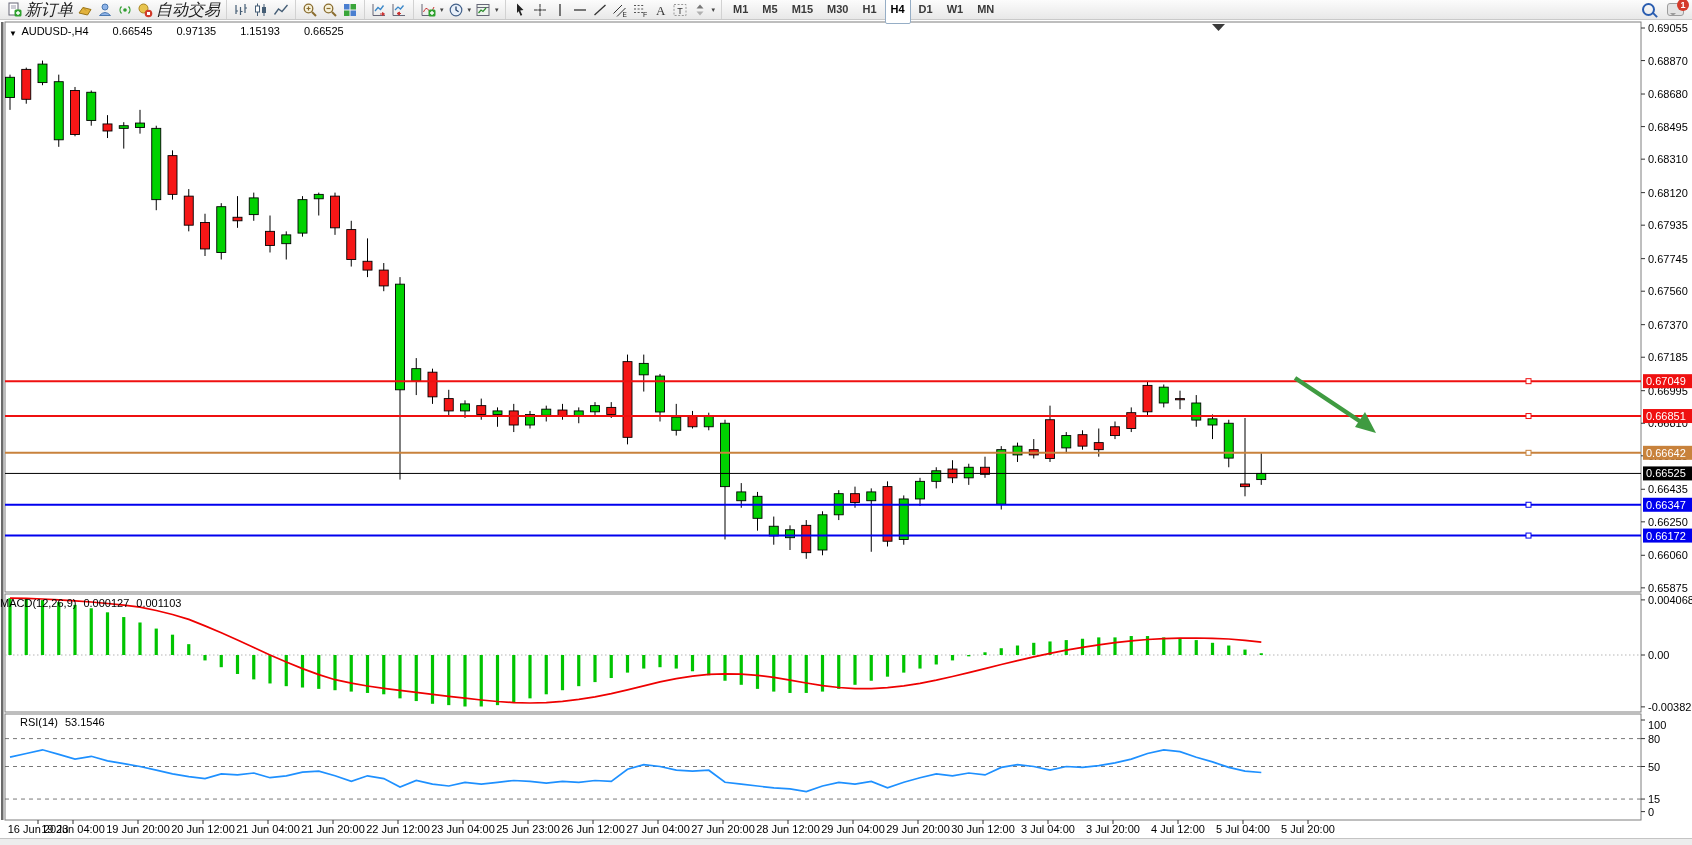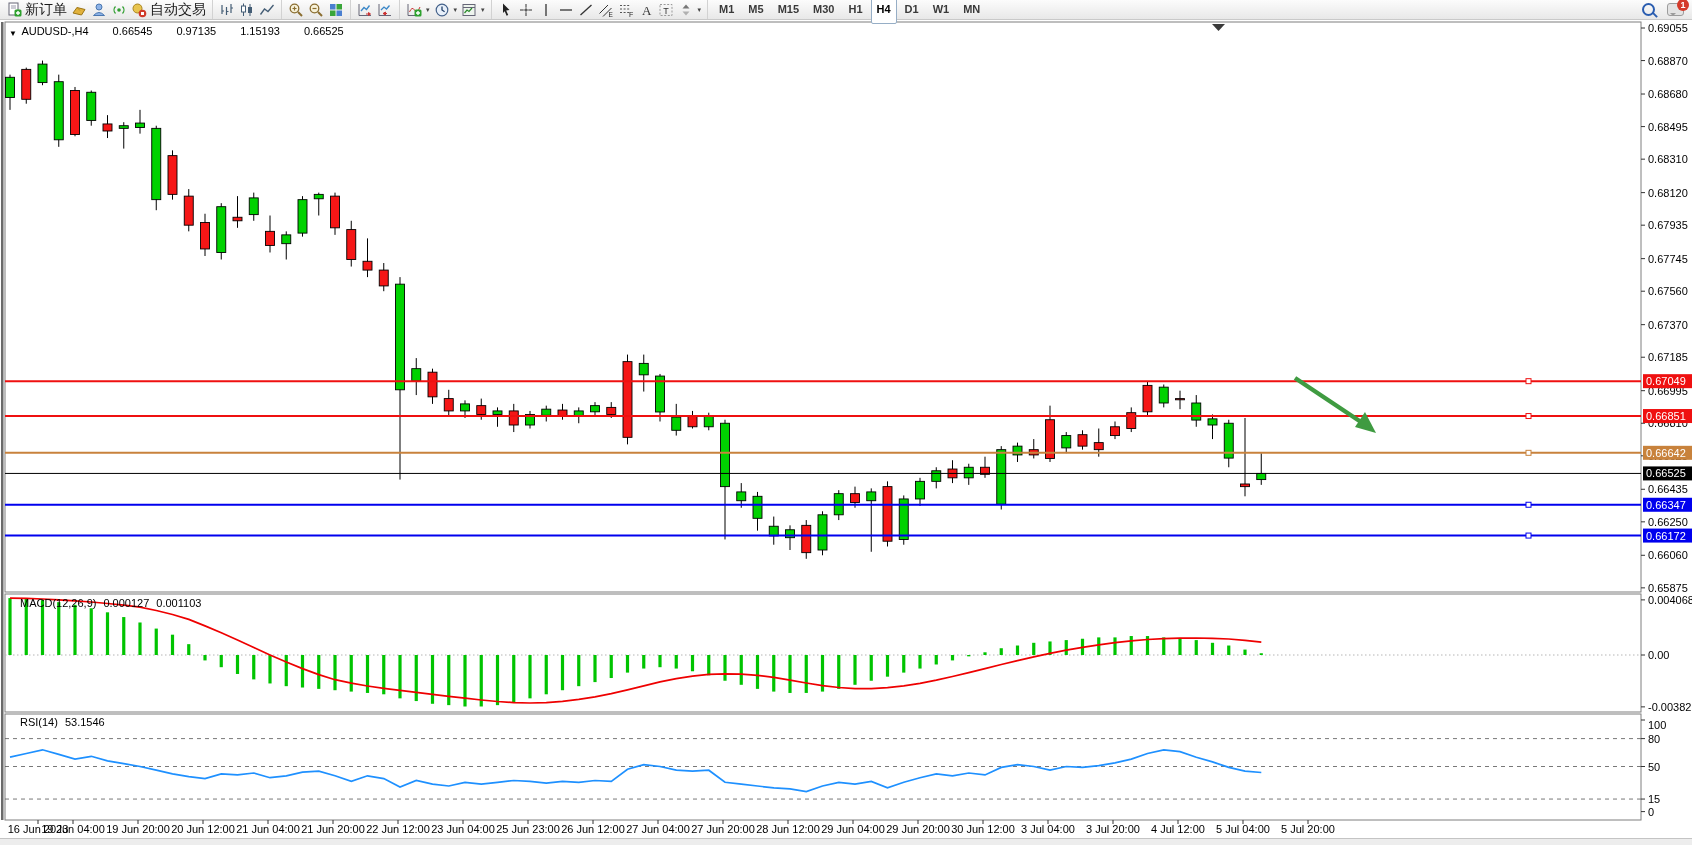--- a/index.html
+++ b/index.html
@@ -6,39 +6,39 @@
   #app{position:relative;width:1692px;height:845px;overflow:hidden;background:#fff;
        font-family:"Liberation Sans",sans-serif;-webkit-font-smoothing:antialiased;}
   
   #toolbar{position:absolute;top:0;left:0;width:1692px;height:19px;z-index:6;
            display:flex;align-items:center;background:linear-gradient(#fcfcfc,#e8e8e8);
            border-bottom:1px solid #c9c9c9;}
   .tb-group{display:flex;align-items:center;height:19px;padding:0 4px;position:relative;}
   .tb-group + .tb-group{border-left:1px solid #d2d2d2;}
   .tb-btn{display:flex;align-items:center;gap:3px;padding:0 2px;height:17px;cursor:default;border-radius:2px;}
   .tb-btn svg{display:block;}
-  .tb-label{font-size:14px;color:#1a1a1a;white-space:nowrap;line-height:17px;}
+  .tb-label{font-size:16px;color:#1a1a1a;white-space:nowrap;line-height:17px;font-style:italic;}
   .caret{font-size:7px;color:#444;margin-left:1px;}
   .tf-btn{font-size:11px;font-weight:bold;color:#3a3a3a;padding:7px 5px;margin:0 1px;
           border:1px solid transparent;border-radius:2px;line-height:13px;}
   .tf-btn.active{background:#ffffff;border:1px solid #96aec6;color:#000;}
   #win-icons{position:absolute;right:8px;top:0;height:19px;display:flex;align-items:center;gap:12px;z-index:7;}
   #search-glass{width:9px;height:9px;border:2px solid #2a5db0;border-radius:50%;position:relative;}
   #search-glass::after{content:"";position:absolute;width:6px;height:2px;background:#2a5db0;
       transform:rotate(45deg);left:8px;top:9px;}
   #chat-bubble{width:15px;height:11px;background:#e3e3e3;border:1px solid #9c9c9c;border-radius:3px;position:relative;}
   #chat-bubble::after{content:"";position:absolute;left:2px;bottom:-4px;border:3px solid transparent;border-top-color:#9c9c9c;}
   #chat-badge{position:absolute;right:-6px;top:-5px;width:12px;height:12px;border-radius:50%;
       background:#d43a2a;color:#fff;font-size:9px;font-weight:bold;text-align:center;line-height:12px;}
   
   #chart-svg{position:absolute;left:0;top:0;z-index:1;}
   .pane-label{position:absolute;z-index:3;font-size:11px;color:#000;display:flex;gap:7px;white-space:nowrap;}
   #ohlc-header{top:25px;left:9px;gap:24px;}
   #ohlc-header .tri{font-size:8px;margin-right:2px;position:relative;top:1px;color:#000;}
-  #macd-label{top:597px;left:20px;align-items:center;}
+  #macd-label{top:597px;left:0;align-items:center;}
   #rsi-label{top:716px;left:8px;margin-left:12px;}
   #bottom-strip{position:absolute;left:0;top:838px;width:1692px;height:7px;background:#ededed;border-top:1px solid #c4c4c4;z-index:2;}
 </style>
 </head>
 <body>
 
 <div id="app">
 
   <div id="toolbar">
       <div class="tb-group">

